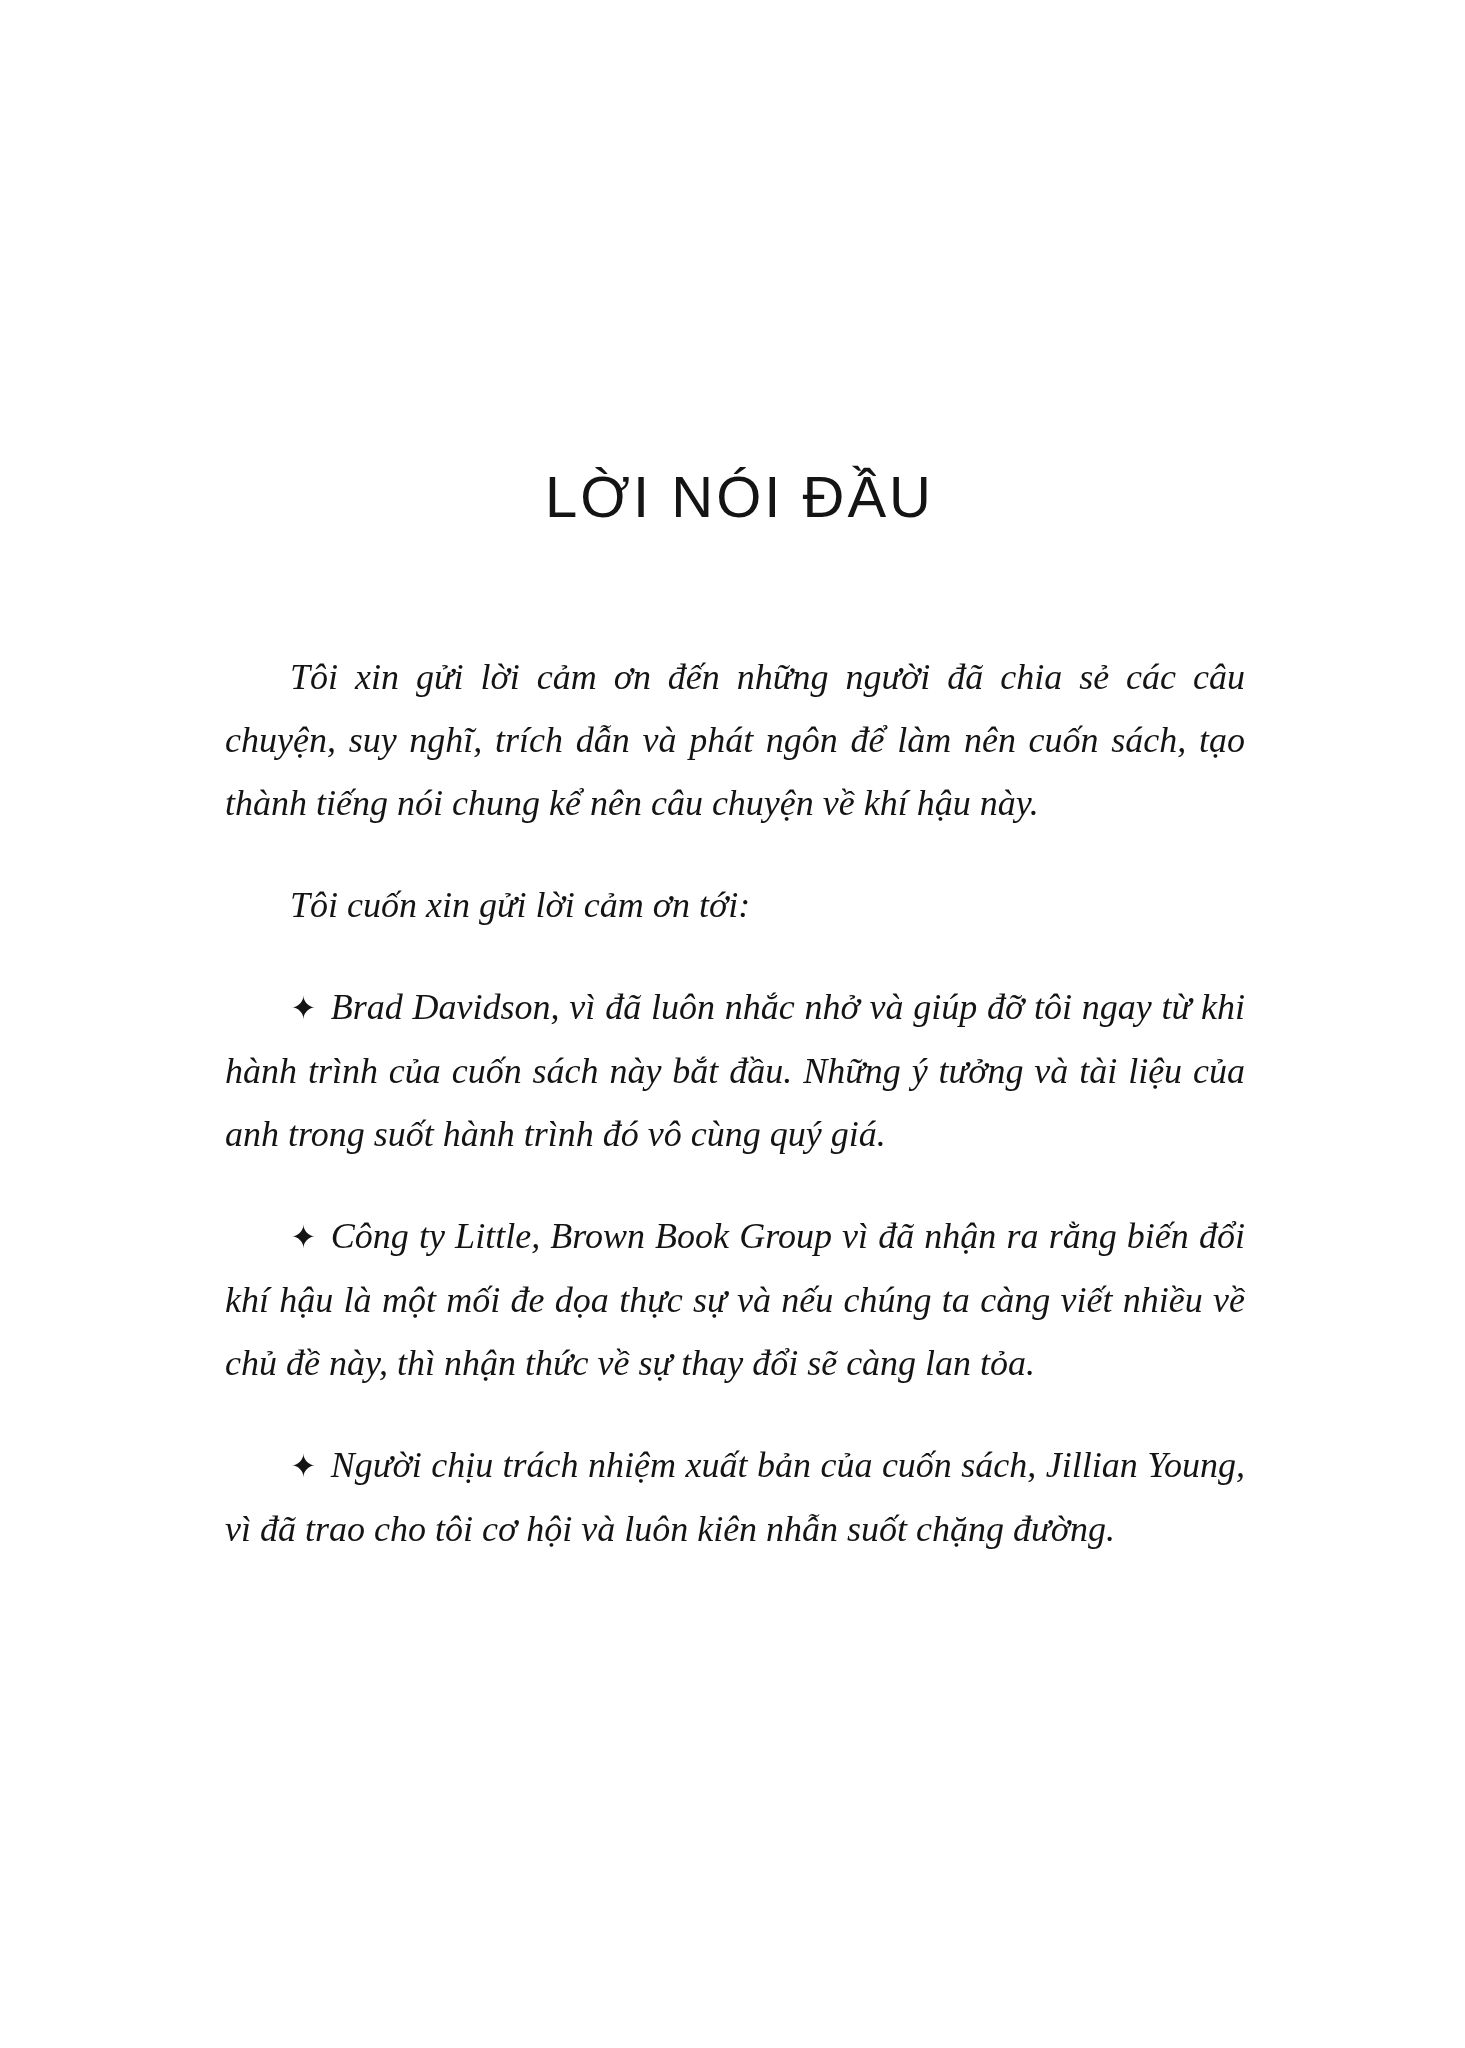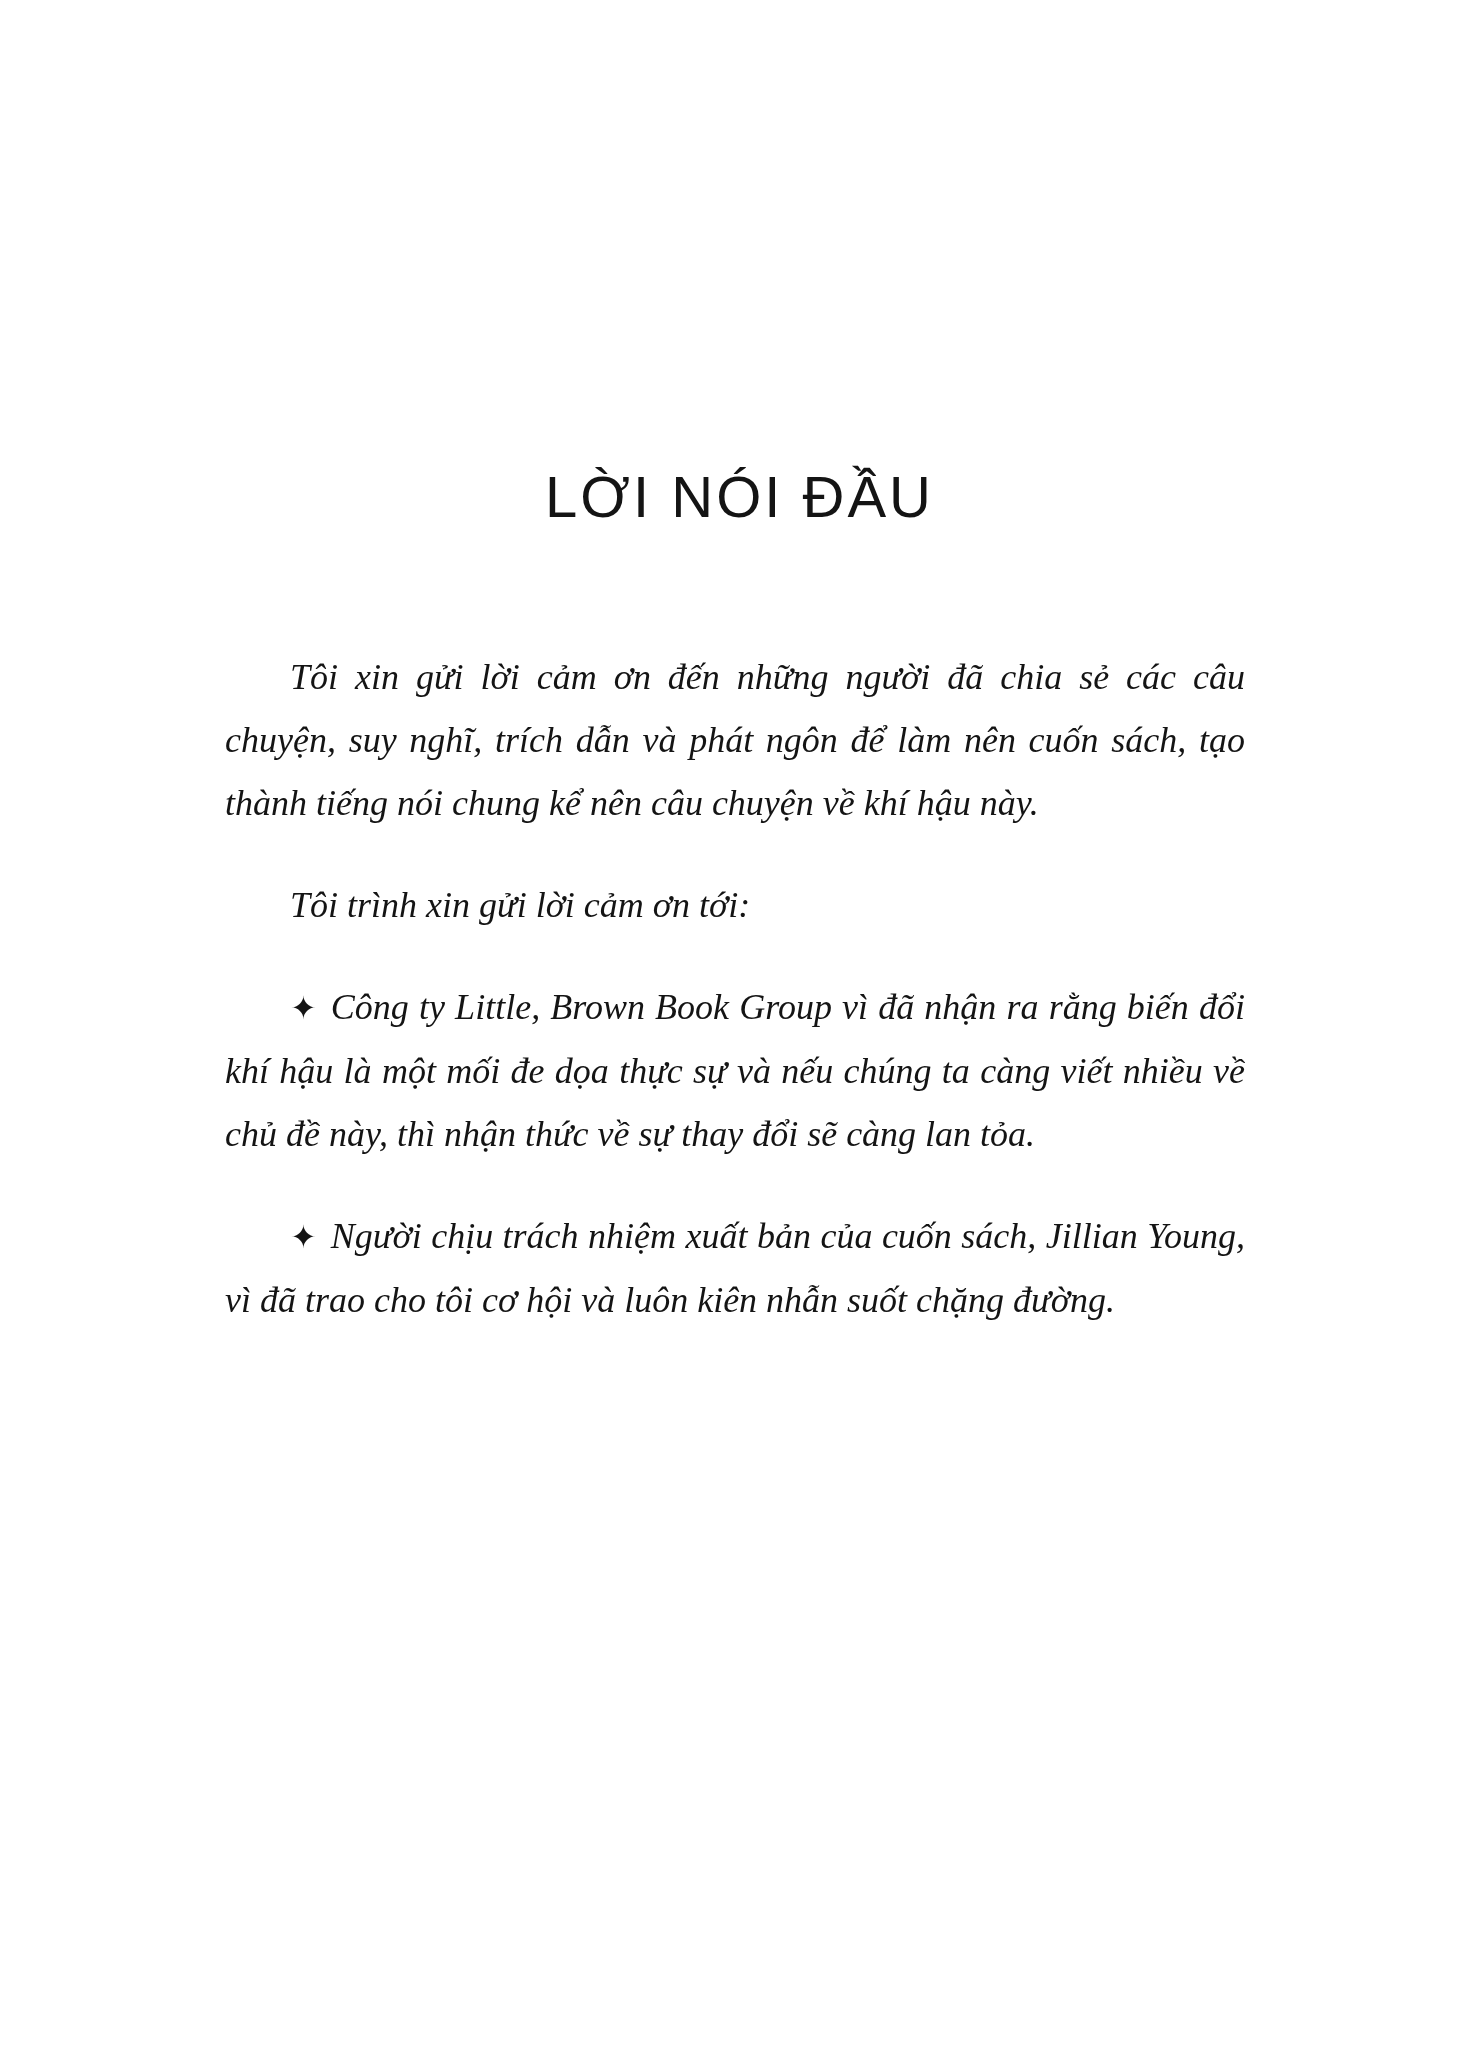--- a/index.html
+++ b/index.html
@@ -56,17 +56,18 @@
     color: #141414;
   }
 </style>
 </head>
 <body>
 
 <div class="page" style="background: rgb(255, 255, 255); color: rgb(20, 20, 20); padding-left: 14px;">
   <h1 class="title">LỜI NÓI ĐẦU</h1>
   <div class="body">
       <p class="para plain">Tôi xin gửi lời cảm ơn đến những người đã chia sẻ các câu chuyện, suy nghĩ, trích dẫn và phát ngôn để làm nên cuốn sách, tạo thành tiếng nói chung kể nên câu chuyện về khí hậu này.</p>
-      <p class="para plain">Tôi trình xin gửi lời cảm ơn tới:</p>
+      <p class="para plain">Tôi cuốn xin gửi lời cảm ơn tới:</p>
+      <p class="para bullet"><span class="star">✦</span><span>Brad Davidson, vì đã luôn nhắc nhở và giúp đỡ tôi ngay từ khi hành trình của cuốn sách này bắt đầu. Những ý tưởng và tài liệu của anh trong suốt hành trình đó vô cùng quý giá.</span></p>
       <p class="para bullet"><span class="star">✦</span><span>Công ty Little, Brown Book Group vì đã nhận ra rằng biến đổi khí hậu là một mối đe dọa thực sự và nếu chúng ta càng viết nhiều về chủ đề này, thì nhận thức về sự thay đổi sẽ càng lan tỏa.</span></p>
       <p class="para bullet"><span class="star">✦</span><span>Người chịu trách nhiệm xuất bản của cuốn sách, Jillian Young, vì đã trao cho tôi cơ hội và luôn kiên nhẫn suốt chặng đường.</span></p>
     </div>
 </div>
 
 </body></html>

